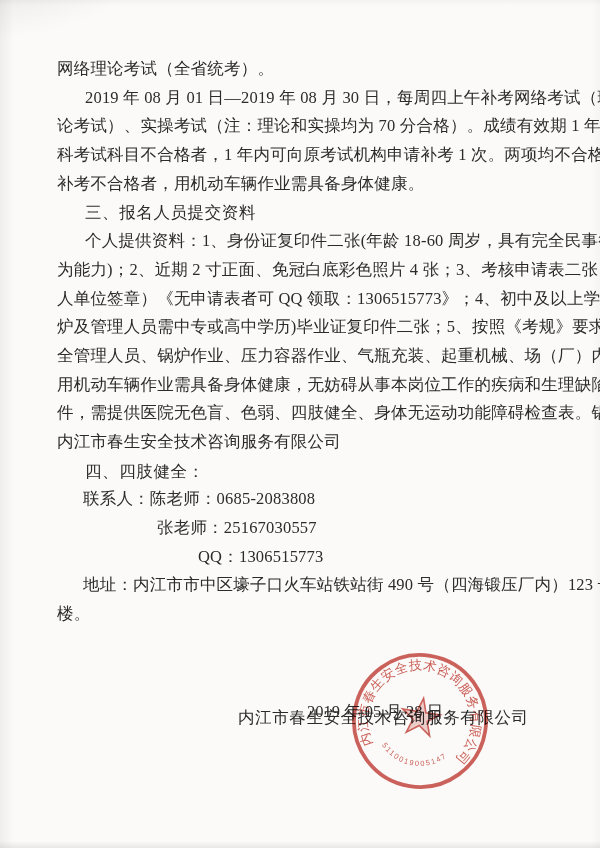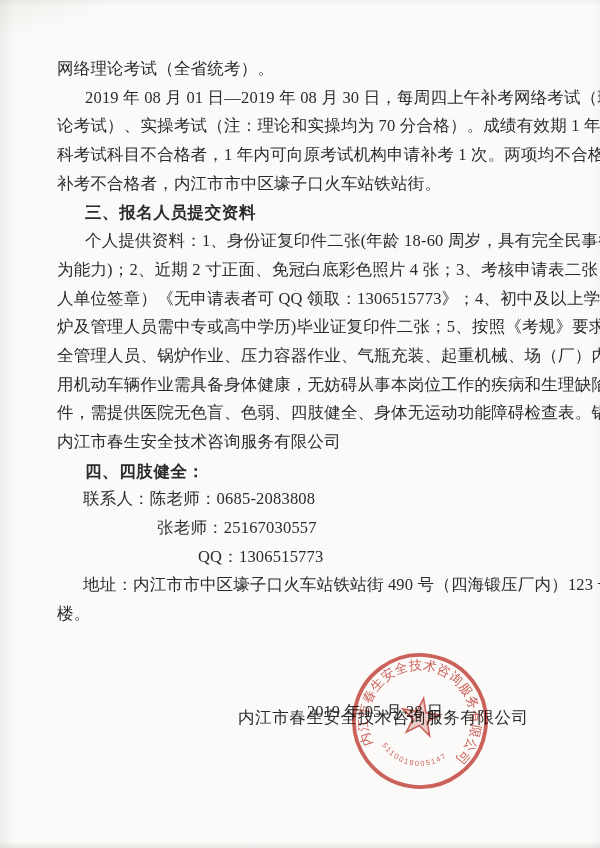--- a/index.html
+++ b/index.html
@@ -32,21 +32,21 @@
     font-size: 16.5px;
   }
   .ln {
     height: 28.7px;
     line-height: 28.7px;
     white-space: nowrap;
     letter-spacing: 0.2px;
   }
   .ind { padding-left: 28px; }
   .hd {
-    font-weight: 700;
+    font-weight: 400;
     font-family: "Liberation Sans", "DejaVu Sans", sans-serif;
     letter-spacing: 0.6px;
   }
   .c0 { padding-left: 26px; }
   .c1 { padding-left: 100px; }
   .c2 { padding-left: 141px; }
   .sig-company {
     position: absolute;
     left: 238px;
     top: 706px;
@@ -80,21 +80,21 @@
 </head>
 <body>
 
 <div class="paper">
 
   <div class="textblock">
     <div class="ln">网络理论考试（全省统考）。</div>
     <div class="ln ind">2019 年 08 月 01 日—2019 年 08 月 30 日，每周四上午补考网络考试（理</div>
     <div class="ln">论考试）、实操考试（注：理论和实操均为 70 分合格）。成绩有效期 1 年。单</div>
     <div class="ln">科考试科目不合格者，1 年内可向原考试机构申请补考 1 次。两项均不合格和</div>
-    <div class="ln">补考不合格者，内江市市中区壕子口火车站铁站街。</div>
+    <div class="ln">补考不合格者，用机动车辆作业需具备身体健康。</div>
     <div class="ln ind hd">三、报名人员提交资料</div>
     <div class="ln ind">个人提供资料：1、身份证复印件二张(年龄 18-60 周岁，具有完全民事行</div>
     <div class="ln">为能力)；2、近期 2 寸正面、免冠白底彩色照片 4 张；3、考核申请表二张（用</div>
     <div class="ln">人单位签章）《无申请表者可 QQ 领取：1306515773》；4、初中及以上学历(锅</div>
     <div class="ln">炉及管理人员需中专或高中学历)毕业证复印件二张；5、按照《考规》要求安</div>
     <div class="ln">全管理人员、锅炉作业、压力容器作业、气瓶充装、起重机械、场（厂）内专</div>
     <div class="ln">用机动车辆作业需具备身体健康，无妨碍从事本岗位工作的疾病和生理缺陷条</div>
     <div class="ln">件，需提供医院无色盲、色弱、四肢健全、身体无运动功能障碍检查表。锅炉</div>
     <div class="ln">内江市春生安全技术咨询服务有限公司</div>
     <div class="ln ind hd">四、四肢健全：</div>

